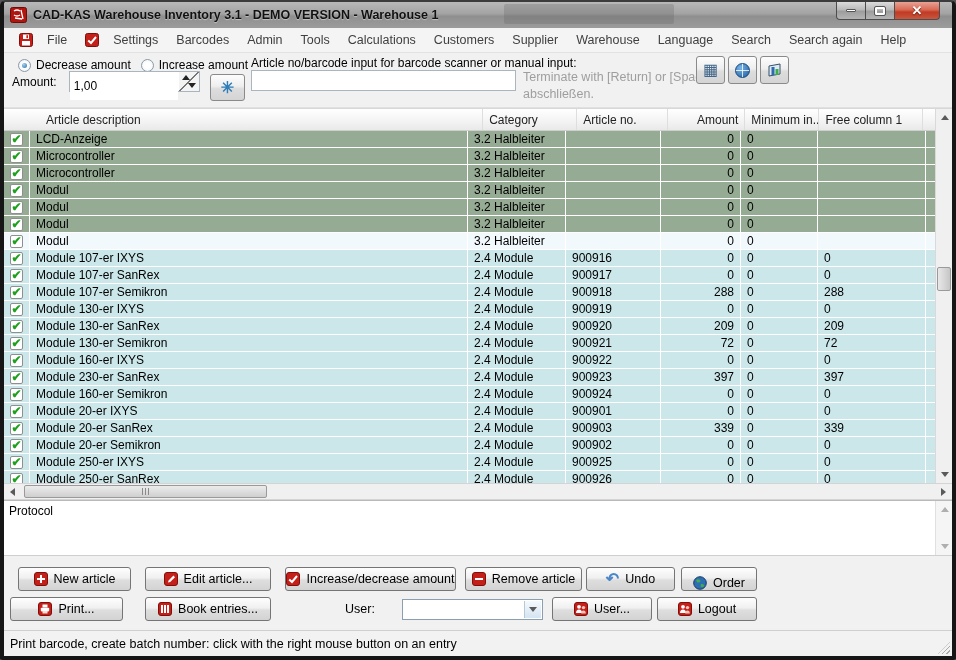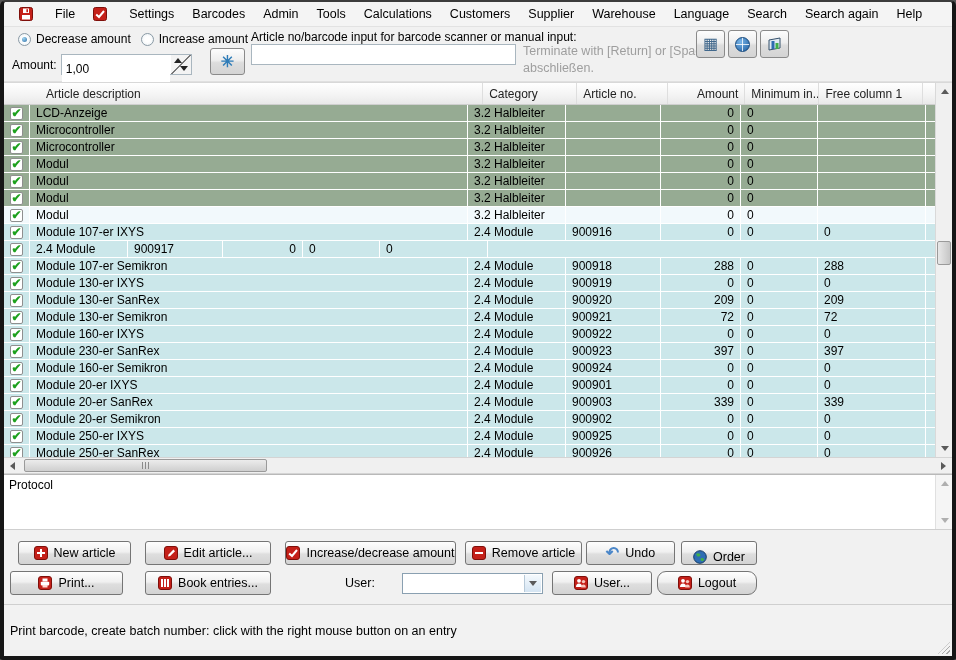--- a/index.html
+++ b/index.html
@@ -18,30 +18,30 @@
     background:linear-gradient(#dcdcdc,#b9b9b9 45%,#9d9d9d 55%,#b5b5b5);cursor:pointer;}
   .winbtn.min{width:30px;border-radius:0 0 0 4px;}
   .winbtn.max{width:28px;border-left:none;border-right:none;}
   .winbtn.close{width:46px;border-radius:0 0 4px 0;
     background:linear-gradient(#e8a295,#d86a55 45%,#c13a24 60%,#c8573e);}
   .glyph-min{width:10px;height:3px;background:#fff;border:1px solid #555;border-radius:1px;}
   .glyph-max{width:10px;height:8px;border:2px solid #fff;outline:1px solid #555;border-radius:1px;background:transparent;}
   .glyph-close{color:#fff;font-size:13px;font-weight:bold;text-shadow:0 1px 1px #5d1208;line-height:1;}
   
   .menubar{height:25px;flex:none;background:#f4f4f4;border-bottom:1px solid #e2e2e2;display:flex;align-items:center;padding-left:6px;}
-  .menu-item{display:flex;align-items:center;gap:22px;padding:2px 9px;font-size:12.5px;color:#000000;cursor:default;white-space:nowrap;}
+  .menu-item{display:flex;align-items:center;gap:14px;padding:2px 9px;font-size:12.5px;color:#404040;cursor:default;white-space:nowrap;}
   .mi-icon{width:14px;height:14px;flex:none;}
   
   .toolbar{height:55px;flex:none;position:relative;background:#f1f1f1;font-size:12px;border-bottom:1px solid #e0e0e0;}
   .radio-row{position:absolute;left:14px;top:5px;display:flex;align-items:center;gap:10px;}
   .radio{display:flex;align-items:center;gap:5px;cursor:pointer;}
   .radio .dot{width:13px;height:13px;border-radius:50%;border:1px solid #8a9aa5;background:radial-gradient(#fff 35%,#e7eef2);position:relative;}
   .radio.checked .dot::after{content:"";position:absolute;left:3px;top:3px;width:5px;height:5px;border-radius:50%;
     background:radial-gradient(circle at 35% 30%,#9fd4ef,#2f6fa8);}
-  .amount-row{position:absolute;left:8px;top:27px;display:flex;align-items:center;gap:4px;}
+  .amount-row{position:absolute;left:8px;top:18px;display:flex;align-items:center;gap:12px;}
   .amount-wrap{position:relative;width:131px;height:21px;border:1px solid #a9b6bf;background:#fff;}
   .amount-wrap input{position:absolute;left:0;top:0;width:108px;height:28px;border:none;outline:none;font-size:12px;padding:3px 4px;font-family:"Liberation Sans",sans-serif;}
   .spinner{position:absolute;right:0;top:0;width:20px;height:19px;background:
     linear-gradient(135deg,transparent 47%,#777 47%,#777 53%,transparent 53%),#f3f3f3;cursor:pointer;}
   .spinner .up{position:absolute;left:3px;top:3px;width:0;height:0;border-left:4px solid transparent;border-right:4px solid transparent;border-bottom:5px solid #222;}
   .spinner .down{position:absolute;right:3px;bottom:3px;width:0;height:0;border-left:4px solid transparent;border-right:4px solid transparent;border-top:5px solid #222;}
   .tool-btn{position:absolute;border:1px solid #8a8a8a;border-radius:3px;background:linear-gradient(#fdfdfd,#eee 45%,#ddd 55%,#d4d4d4);
     display:flex;align-items:center;justify-content:center;cursor:pointer;}
   .asterisk-btn{left:206px;top:21px;width:35px;height:27px;font-size:16px;color:#2e7cb8;font-weight:bold;}
   .barcode-label{position:absolute;left:247px;top:3px;white-space:nowrap;color:#000;}
@@ -109,20 +109,39 @@
     padding-left:6px;font-size:12.5px;color:#000;position:relative;}
   .grip{position:absolute;right:2px;bottom:2px;width:12px;height:12px;
     background:repeating-linear-gradient(135deg,transparent,transparent 2px,#aaa 2px,#aaa 3px);
     clip-path:polygon(100% 0,100% 100%,0 100%);}
 </style>
 </head>
 <body>
 
 <div class="window">
 
+  <div class="titlebar">
+    <div class="smudge"></div>
+    <svg class="app-logo" viewBox="0 0 17 16">
+      <rect x="0.5" y="0.5" width="16" height="15" rx="2" fill="#b01510" stroke="#6d0c08"></rect>
+      <path d="M4 4 q3 -2 6 0 M4 8 q3 2 6 0 M5 11 l7 1 M11 3 l2 9" stroke="#fff" stroke-width="1.3" fill="none"></path>
+    </svg>
+    <span class="title-text">CAD-KAS Warehouse Inventory 3.1 - DEMO VERSION - Warehouse 1</span>
+    <div class="win-controls">
+      <div class="winbtn min">
+          <span class="glyph-min"></span>
+        </div>
+      <div class="winbtn max">
+          <span class="glyph-max"></span>
+        </div>
+      <div class="winbtn close">
+          <span class="glyph-close">✕</span>
+        </div>
+    </div>
+  </div>
 
   <div class="menubar" id="menubar">
       <div class="menu-item">
         <span class="mi-icon"><svg width="14" height="14" viewBox="0 0 14 14">
             <rect x="0.5" y="0.5" width="13" height="13" rx="2" fill="#c42019" stroke="#7e0f0a"></rect>
             <rect x="4" y="1.5" width="6" height="4.5" fill="#fff"></rect>
             <rect x="7.4" y="2.2" width="1.6" height="3" fill="#c42019"></rect>
             <rect x="3" y="8" width="8" height="4.5" fill="#fff"></rect>
           </svg></span>
         <span>File</span>
@@ -320,20 +339,21 @@
           <div class="gcell c-art">900916</div>
           <div class="gcell c-amt">0</div>
           <div class="gcell c-min">0</div>
           <div class="gcell c-free">0</div>
           <div class="gcell c-fill"></div>
         </div>
         <div class="grid-row blue" style="background: rgb(203, 231, 234);">
           <div class="gcell c-icon">
             <span class="chk">✔</span>
           </div>
+          <div class="gcell c-desc">Module 107-er SanRex</div>
           <div class="gcell c-cat">2.4 Module</div>
           <div class="gcell c-art">900917</div>
           <div class="gcell c-amt">0</div>
           <div class="gcell c-min">0</div>
           <div class="gcell c-free">0</div>
           <div class="gcell c-fill"></div>
         </div>
         <div class="grid-row blue" style="background: rgb(203, 231, 234);">
           <div class="gcell c-icon">
             <span class="chk">✔</span>
@@ -587,21 +607,21 @@
     <div class="abtn" style="left:548px;top:41px;width:100px;">
       <svg class="ricon" viewBox="0 0 14 14">
           <rect x="0.5" y="0.5" width="13" height="13" rx="2.5" fill="#c42019" stroke="#7e0f0a"></rect>
           <circle cx="5" cy="4.8" r="1.9" fill="#fff"></circle>
           <path d="M2 11 q0 -3.5 3 -3.5 q3 0 3 3.5 Z" fill="#fff"></path>
           <circle cx="9.5" cy="5.6" r="1.7" fill="#f6c6bd"></circle>
           <path d="M7.2 11.5 q0 -3 2.3 -3 q2.3 0 2.3 3 Z" fill="#f6c6bd"></path>
         </svg>
       <span>User...</span>
     </div>
-    <div class="abtn" style="left:653px;top:41px;width:100px;border-radius:9px;">
+    <div class="abtn" style="left:653px;top:41px;width:100px;">
       <svg class="ricon" viewBox="0 0 14 14">
           <rect x="0.5" y="0.5" width="13" height="13" rx="2.5" fill="#c42019" stroke="#7e0f0a"></rect>
           <circle cx="5" cy="4.8" r="1.9" fill="#fff"></circle>
           <path d="M2 11 q0 -3.5 3 -3.5 q3 0 3 3.5 Z" fill="#fff"></path>
           <circle cx="9.5" cy="5.6" r="1.7" fill="#f6c6bd"></circle>
           <path d="M7.2 11.5 q0 -3 2.3 -3 q2.3 0 2.3 3 Z" fill="#f6c6bd"></path>
         </svg>
       <span>Logout</span>
     </div>
   </div>

